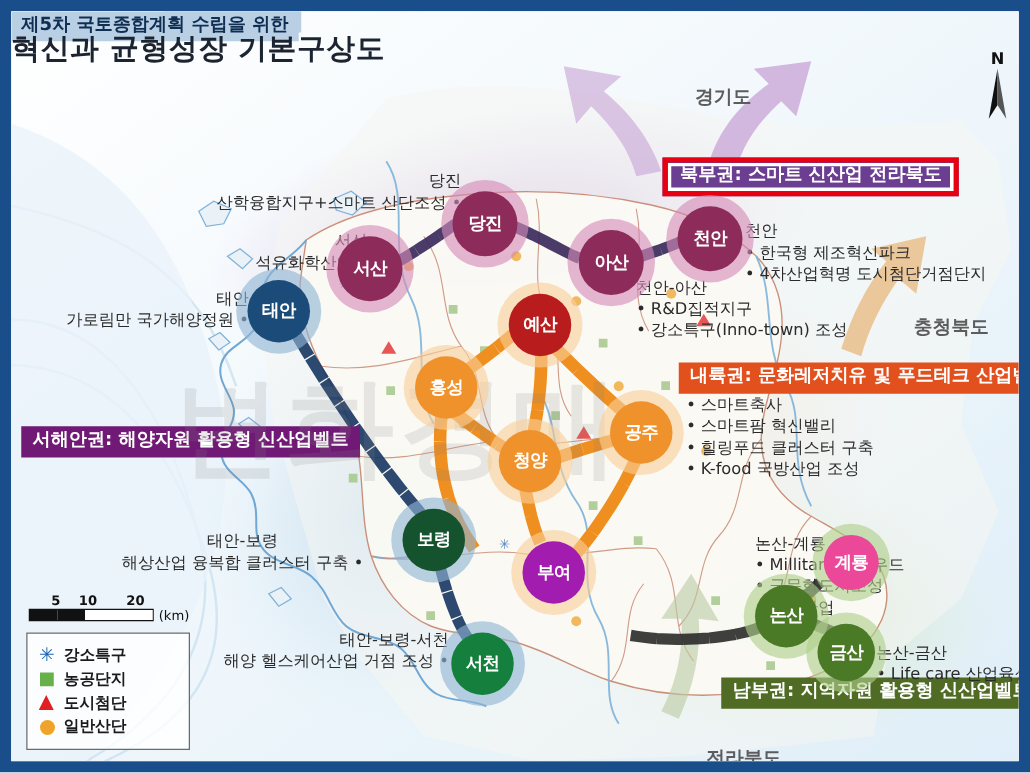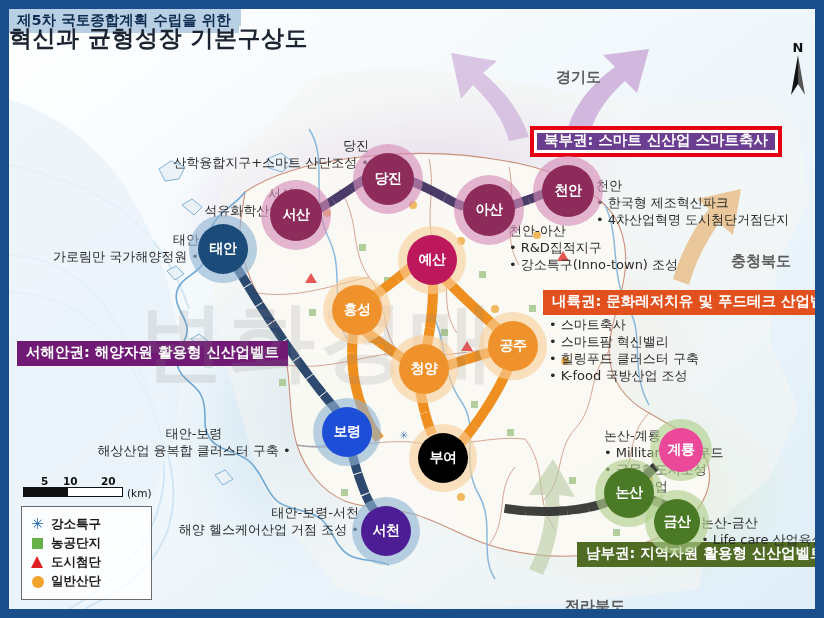--- a/index.html
+++ b/index.html
@@ -245,21 +245,21 @@
       <svg width="22" height="44" viewBox="0 0 22 44">
         <polygon points="11,2 4,42 11,31" fill="#111"></polygon>
         <polygon points="11,2 18,42 11,31" fill="#555"></polygon>
       </svg>
     </div>
 
     <div class="prov" style="left:547px;top:59px">경기도</div>
     <div class="prov" style="left:722px;top:243px">충청북도</div>
     <div class="prov" style="left:556px;top:588px">전라북도</div>
 
-    <div class="banner north">북부권: 스마트 신산업 스마트축사</div>
+    <div class="banner north">북부권: 스마트 신산업 전라북도</div>
     <div class="banner west">서해안권: 해양자원 활용형 신산업벨트</div>
     <div class="banner inland">내륙권: 문화레저치유 및 푸드테크 산업벨트</div>
     <div class="banner south">남부권: 지역자원 활용형 신산업벨트</div>
 
     <div class="anno r" style="left:120px;top:128px;width:240px;text-align:right">
       <div>당진</div>
       <div>
         <span>산학융합지구+스마트 산단조성</span> <span>•</span>
       </div>
     </div>
@@ -348,45 +348,45 @@
         </div>
         <div class="halo" style="left: 524px; top: 147px; width: 70px; height: 70px; background: rgb(213, 138, 182); opacity: 0.62;"></div>
         <div class="city" style="left: 533px; top: 156px; width: 52px; height: 52px; background: rgb(141, 43, 90);">
           <span>천안</span>
         </div>
         <div class="halo" style="left: 180px; top: 206px; width: 68px; height: 68px; background: rgb(143, 180, 212); opacity: 0.62;"></div>
         <div class="city" style="left: 189px; top: 215px; width: 50px; height: 50px; background: rgb(27, 75, 120);">
           <span>태안</span>
         </div>
         <div class="halo" style="left: 389px; top: 217px; width: 68px; height: 68px; background: rgb(249, 207, 154); opacity: 0.62;"></div>
-        <div class="city" style="left: 398px; top: 226px; width: 50px; height: 50px; background: #be185d; font-family: Liberation Mono, monospace;">
+        <div class="city" style="left: 398px; top: 226px; width: 50px; height: 50px; background: #b91c1c; font-family: Liberation Mono, monospace;">
           <span>예산</span>
         </div>
         <div class="halo" style="left: 314px; top: 267px; width: 68px; height: 68px; background: rgb(249, 207, 154); opacity: 0.62;"></div>
         <div class="city" style="left: 323px; top: 276px; width: 50px; height: 50px; background: rgb(240, 146, 43);">
           <span>홍성</span>
         </div>
         <div class="halo" style="left: 381px; top: 326px; width: 68px; height: 68px; background: rgb(249, 207, 154); opacity: 0.62;"></div>
         <div class="city" style="left: 390px; top: 335px; width: 50px; height: 50px; background: rgb(240, 146, 43);">
           <span>청양</span>
         </div>
         <div class="halo" style="left: 470px; top: 303px; width: 68px; height: 68px; background: rgb(249, 207, 154); opacity: 0.62;"></div>
         <div class="city" style="left: 479px; top: 312px; width: 50px; height: 50px; background: rgb(240, 146, 43);">
           <span>공주</span>
         </div>
         <div class="halo" style="left: 400px; top: 415px; width: 68px; height: 68px; background: rgb(249, 207, 154); opacity: 0.62;"></div>
-        <div class="city" style="left: 409px; top: 424px; width: 50px; height: 50px; background: #000000;">
+        <div class="city" style="left: 409px; top: 424px; width: 50px; height: 50px; background: #a21caf;">
           <span>부여</span>
         </div>
         <div class="halo" style="left: 304px; top: 389px; width: 68px; height: 68px; background: rgb(143, 180, 212); opacity: 0.62;"></div>
-        <div class="city" style="left: 313px; top: 398px; width: 50px; height: 50px; background: #1d4ed8;">
+        <div class="city" style="left: 313px; top: 398px; width: 50px; height: 50px; background: #14532d;">
           <span>보령</span>
         </div>
         <div class="halo" style="left: 343px; top: 488px; width: 68px; height: 68px; background: rgb(143, 180, 212); opacity: 0.62;"></div>
-        <div class="city" style="left: 352px; top: 497px; width: 50px; height: 50px; background: #4c1d95;">
+        <div class="city" style="left: 352px; top: 497px; width: 50px; height: 50px; background: #15803d;">
           <span>서천</span>
         </div>
         <div class="halo" style="left: 586px; top: 450px; width: 68px; height: 68px; background: rgb(174, 207, 139); opacity: 0.62;"></div>
         <div class="city" style="left: 595px; top: 459px; width: 50px; height: 50px; background: rgb(74, 122, 37);">
           <span>논산</span>
         </div>
         <div class="halo" style="left: 641px; top: 410px; width: 62px; height: 62px; background: rgb(174, 207, 139); opacity: 0.62;"></div>
         <div class="city" style="left: 650px; top: 419px; width: 44px; height: 44px; background: #ec4899;">
           <span>계룡</span>
         </div>

